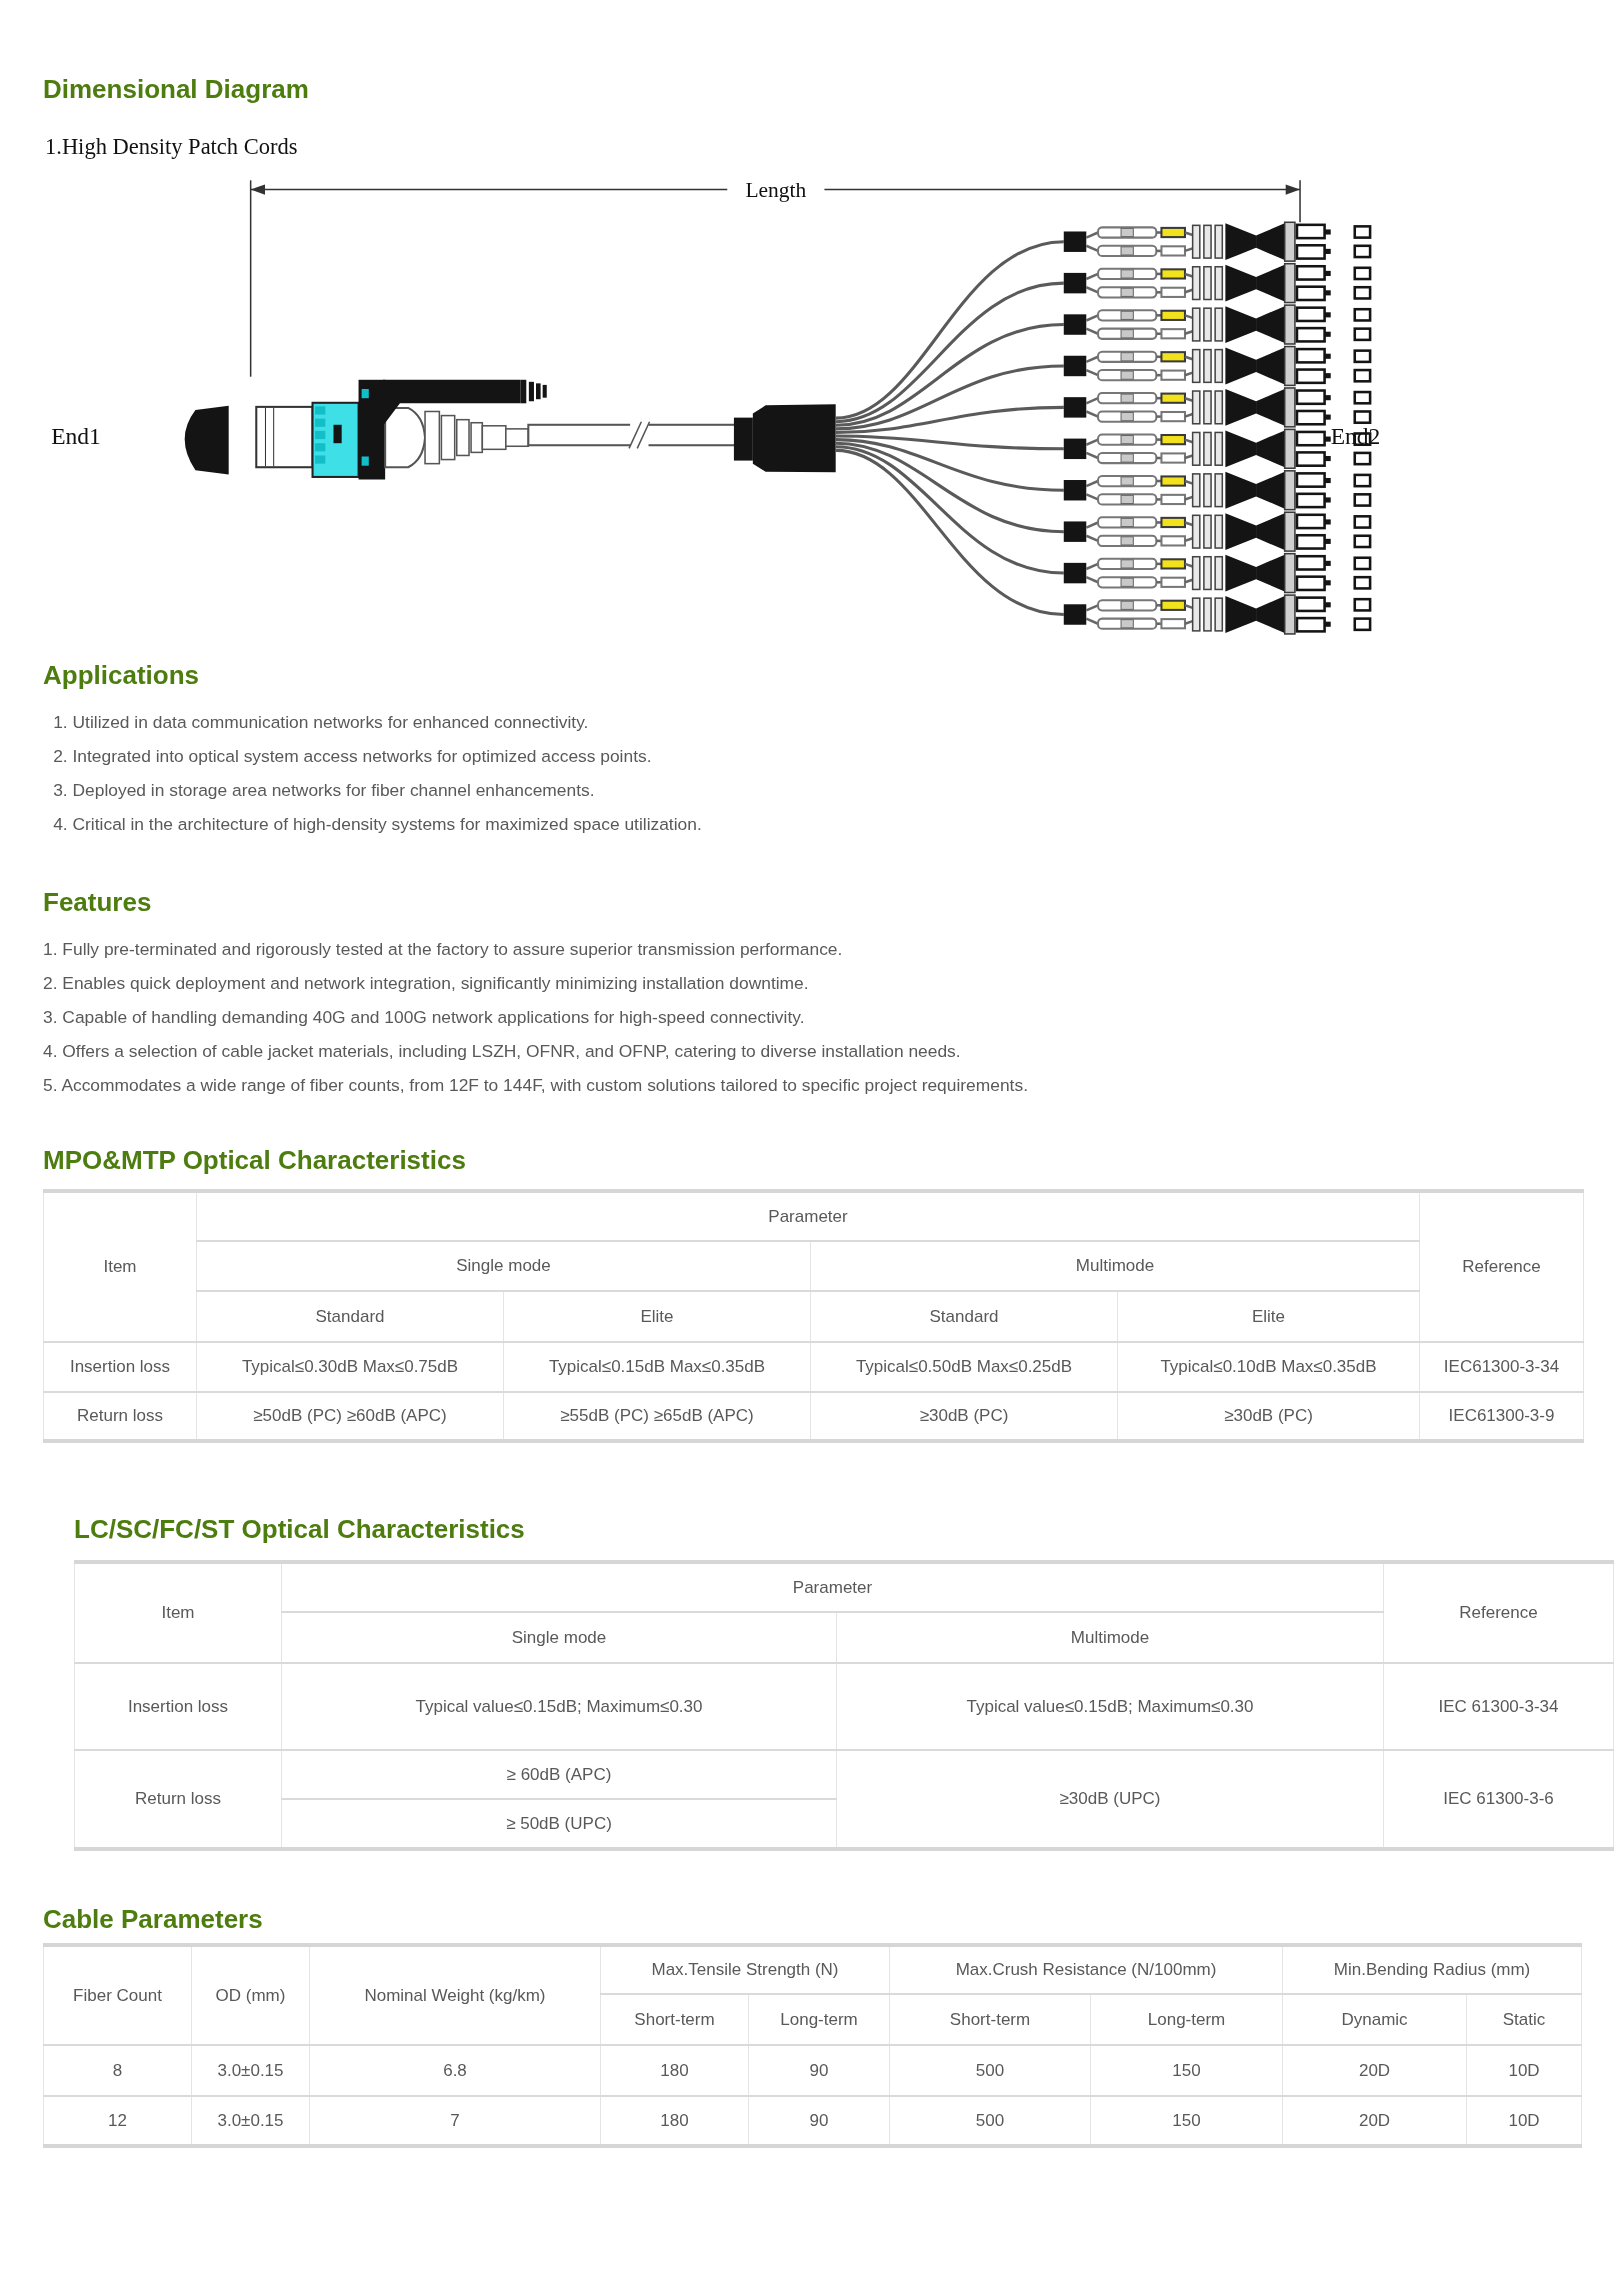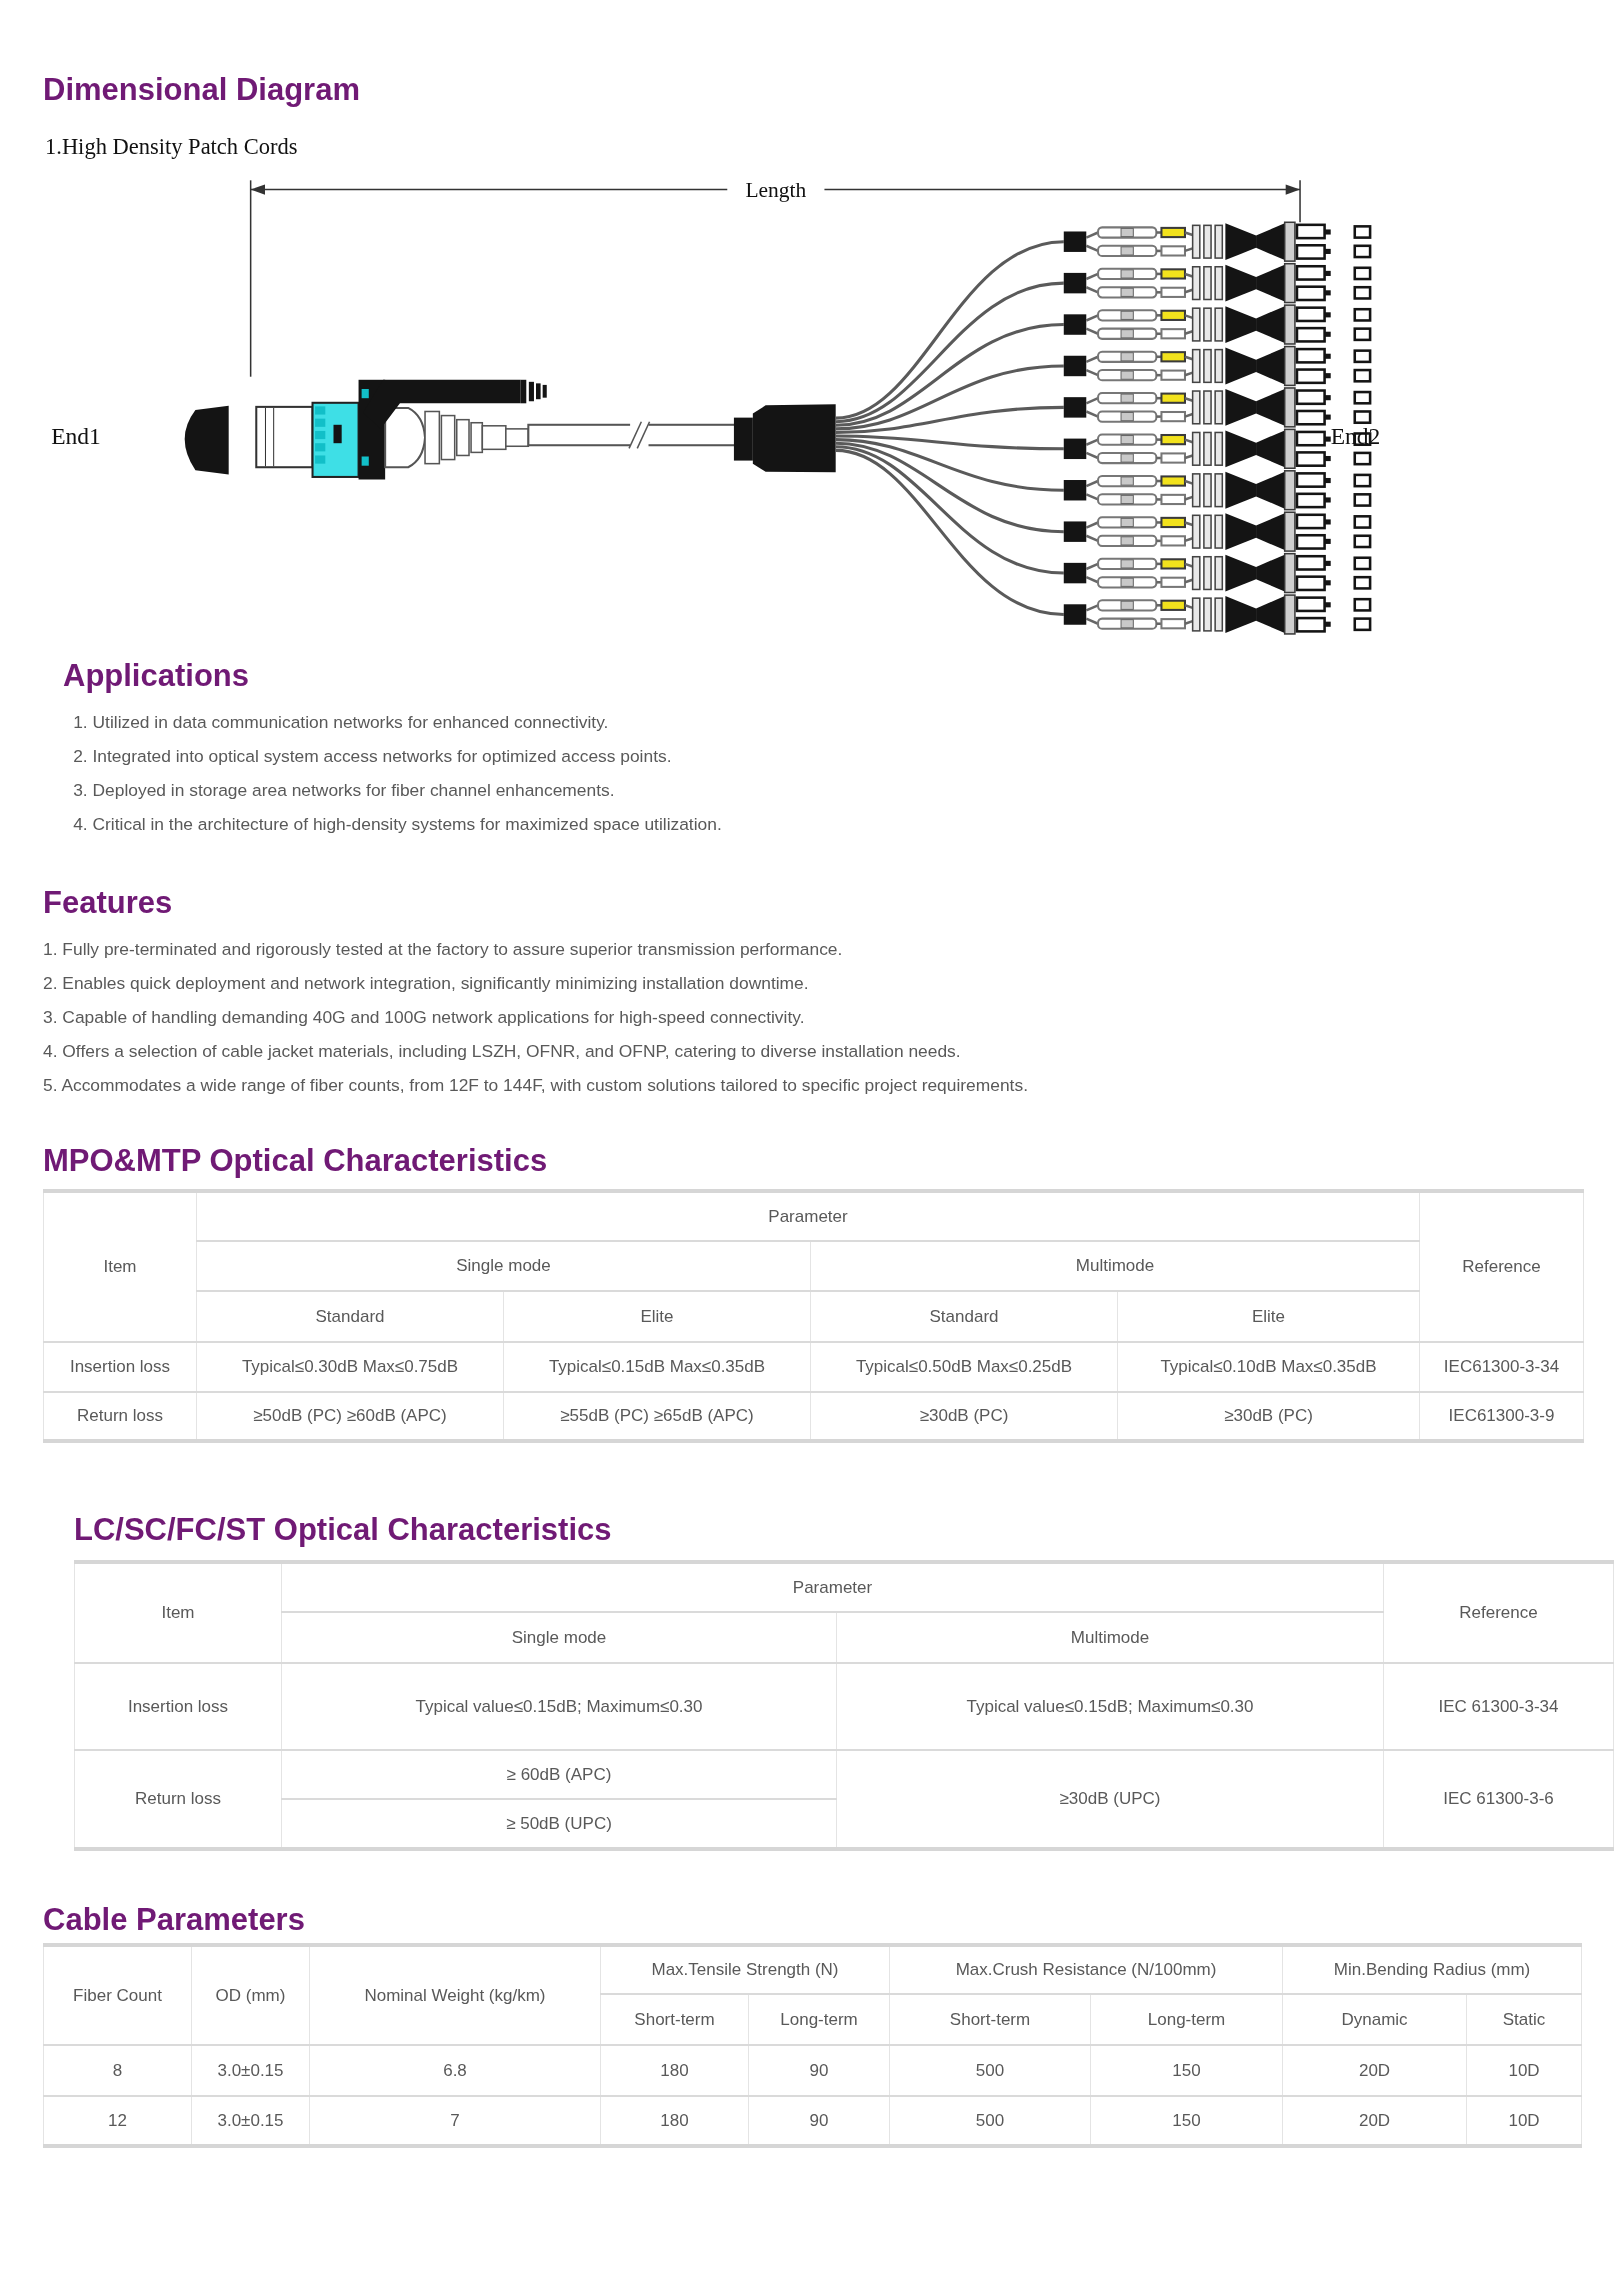--- a/index.html
+++ b/index.html
@@ -1,19 +1,19 @@
 <!DOCTYPE html>
 <html style="font-size:8.2px"><head>
 <meta charset="utf-8">
 <style>
   html,body{margin:0;padding:0;background:#ffffff;}
   #page{position:relative;width:1623px;height:2295px;background:#ffffff;overflow:hidden;
         font-family:"Liberation Sans",sans-serif;color:#595959;}
   .sec{position:absolute;left:43px;right:41px;}
-  h2.sec-title{margin:0;font-size:31px;line-height:35px;font-weight:700;color:#701a75;
+  h2.sec-title{margin:0;font-size:26px;line-height:35px;font-weight:700;color:#4d7c0f;
                font-family:"Liberation Sans",sans-serif;}
   .subtitle{position:absolute;left:45px;top:134px;font-family:Liberation Serif, serif;
             font-size:22.5px;color:#111;}
   .dim-title{position:absolute;left:43px;top:72px;}
   ul.plain{list-style:none;margin:12.3px 0 0 0;padding:0;font-size:17.4px;color:#595959;}
   ul.plain li{line-height:34px;white-space:nowrap;}
   ul.apps{padding-left:10.2px;}
   table.spec{border-collapse:collapse;table-layout:fixed;width:1539px;
              border-top:4.6px solid #D6D6D6;border-bottom:4.6px solid #D6D6D6;
              font-size:17px;color:#595959;}
@@ -142,21 +142,21 @@
         <use href="#tpl-leg" x="1998" y="628"></use>
         <use href="#tpl-leg" x="1998" y="709"></use>
         <use href="#tpl-leg" x="1998" y="790"></use>
         <use href="#tpl-leg" x="1998" y="871"></use>
       </g>
 
       <text class="serif" x="2520" y="537" font-size="46">End2</text>
     </svg>
   </div>
 
-  <div class="sec" style="top:658px;margin-left:20px;">
+  <div class="sec" style="top:658px;">
     <h2 class="sec-title">Applications</h2>
     <ul class="plain apps">
       <li>1. Utilized in data communication networks for enhanced connectivity.</li>
       <li>2. Integrated into optical system access networks for optimized access points.</li>
       <li>3. Deployed in storage area networks for fiber channel enhancements.</li>
       <li>4. Critical in the architecture of high-density systems for maximized space utilization.</li>
     </ul>
   </div>
 
   <div class="sec" style="top:885px;">

